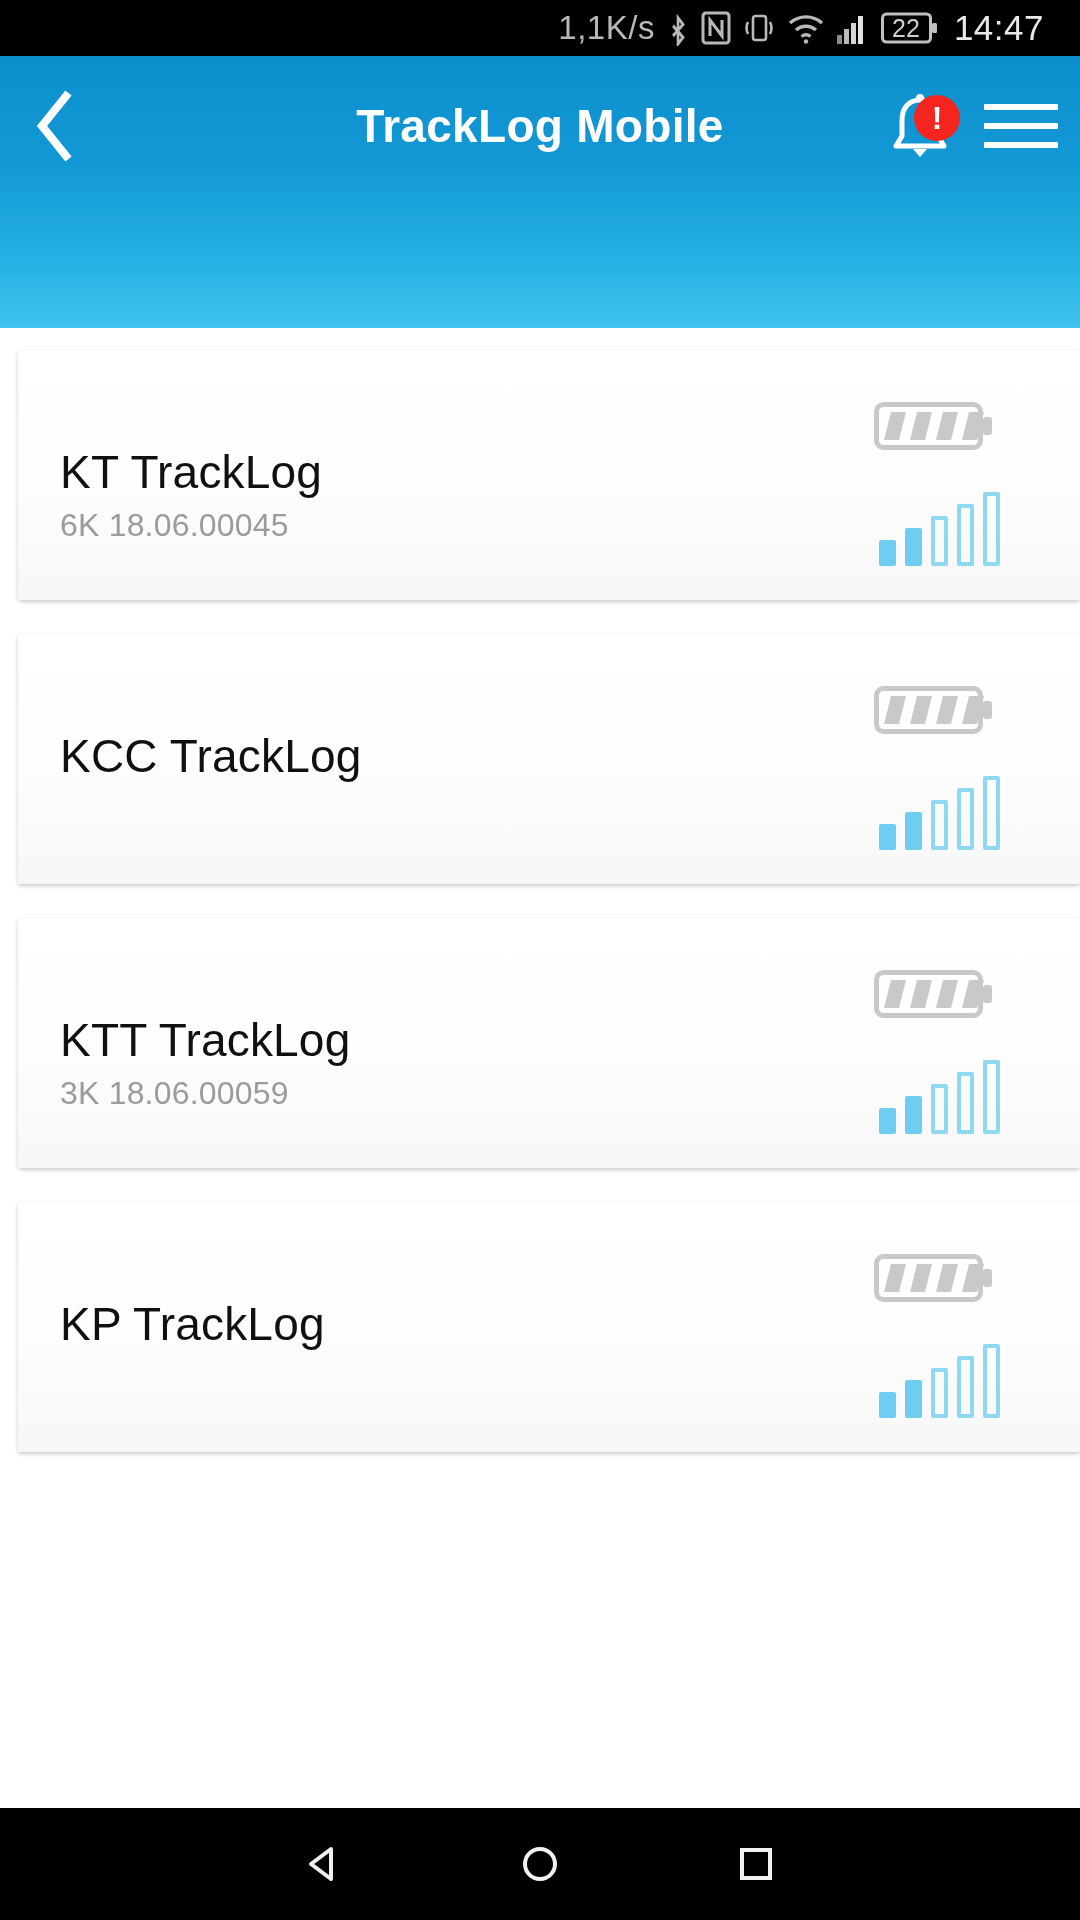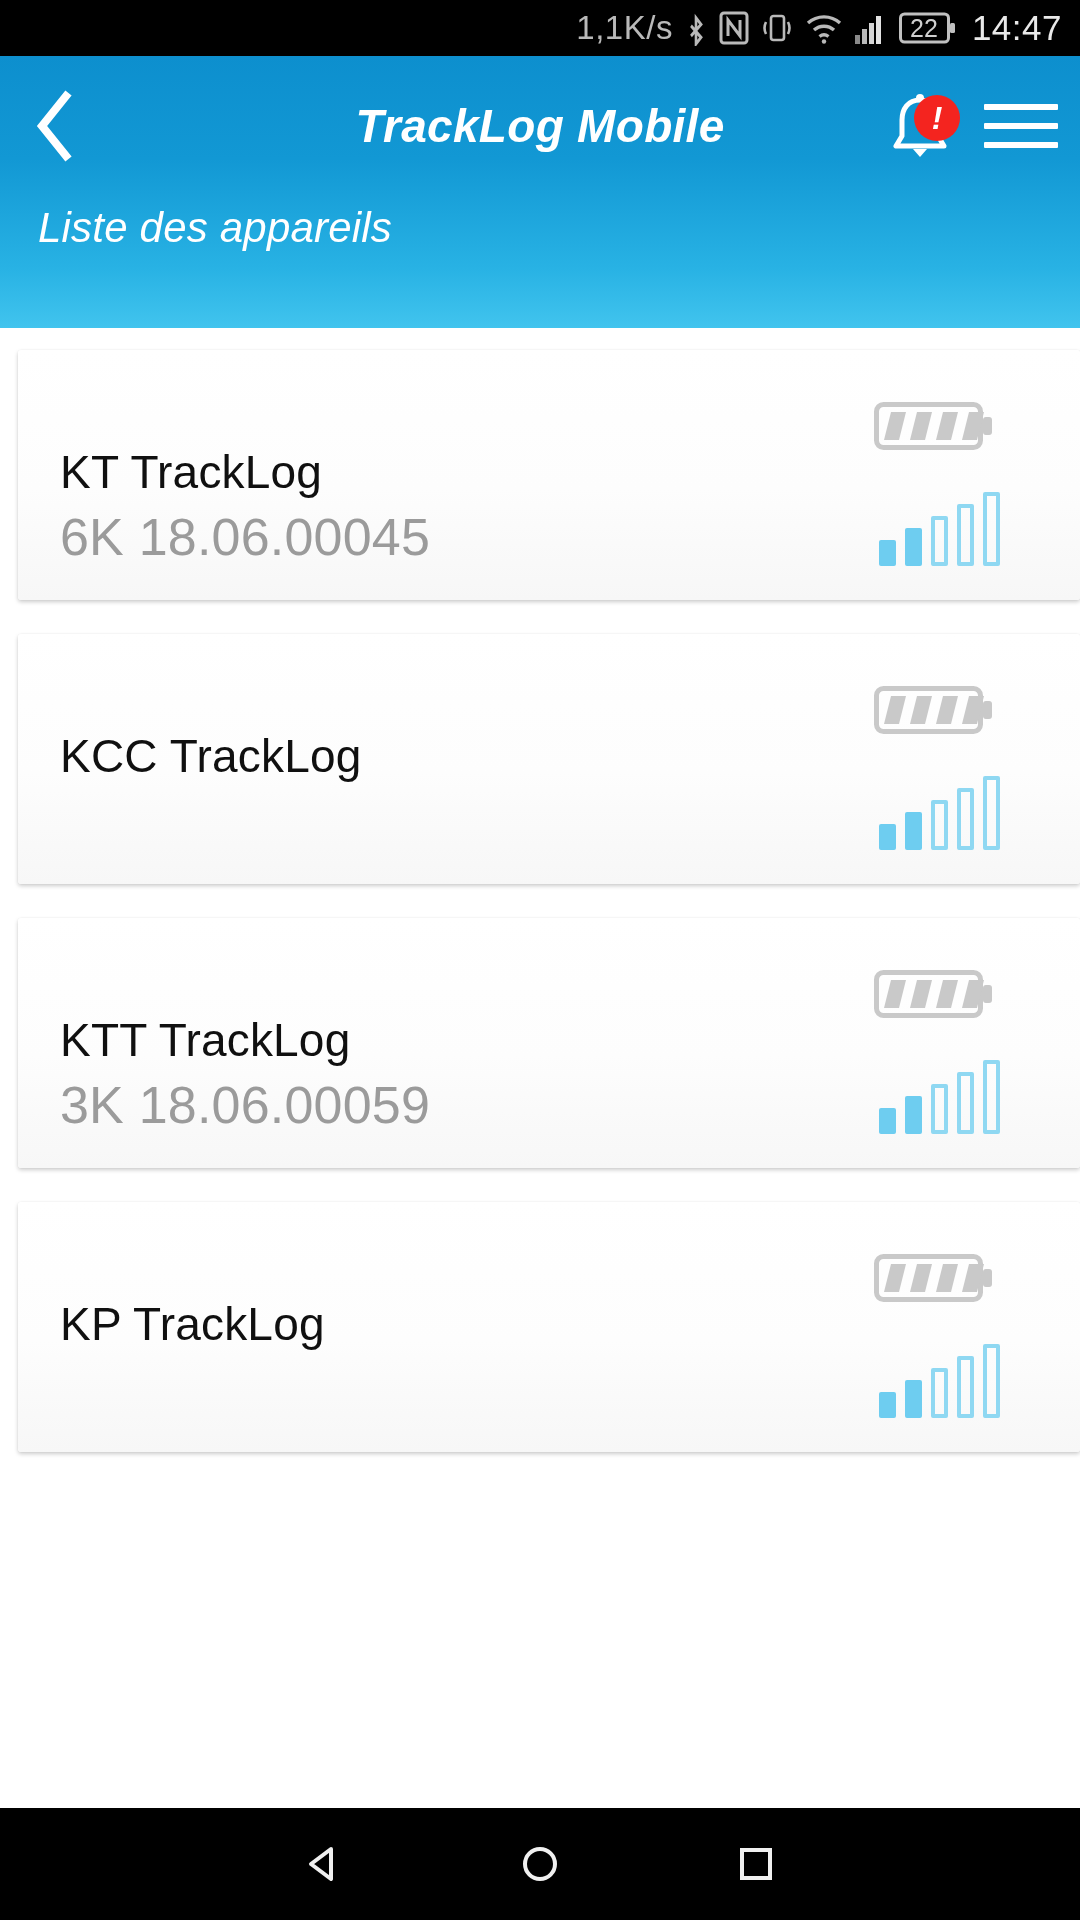--- a/index.html
+++ b/index.html
@@ -5,33 +5,32 @@
   * { margin:0; padding:0; box-sizing:border-box; }
   html,body { width:1080px; height:1920px; }
   body {
     font-family:"Liberation Sans", sans-serif;
     background:#ffffff;
     overflow:hidden;
   }
   
   .statusbar{
     height:56px; background:#000; display:flex; align-items:center;
-    justify-content:flex-end; padding-right:18px; gap:11px;
+    justify-content:flex-end; padding-right:36px; gap:11px;
   }
   .sb-text{ color:#b9b9b9; font-size:33px; letter-spacing:.5px; }
   .sb-time{ color:#e9e9e9; font-size:35px; letter-spacing:.5px; margin-left:4px;}
   .sb-ico{ display:flex; align-items:flex-end; justify-content:center; }
   .sb-ico svg{ display:block; }
   
   .header{
     position:relative;
     height:272px;
     background:linear-gradient(180deg,#0d8fce 0%,#1298d4 38%,#28b2e4 78%,#41c4ee 100%);
     overflow:hidden;
-    font-style:italic;
   }
   .appbar{ height:140px; display:flex; align-items:center; position:relative; }
   .back-btn{
     width:110px; height:140px; display:flex; align-items:center; justify-content:center;
   }
   .app-title{
     position:absolute; left:0; right:0; text-align:center;
     color:#fff; font-size:46px; font-weight:bold; letter-spacing:.3px;
     pointer-events:none;
   }
@@ -67,21 +66,21 @@
     border-radius:3px;
     box-shadow:0 2px 4px rgba(0,0,0,.20), 0 0 1px rgba(0,0,0,.12);
   }
   .card-texts{
     position:absolute; left:42px; top:96px;
   }
   .dev-name{
     font-size:46px; color:#101010; line-height:1.15; letter-spacing:.2px;
   }
   .dev-serial{
-    font-size:52px; color:#9b9b9b; margin-top:8px; letter-spacing:.2px;
+    font-size:32px; color:#9b9b9b; margin-top:8px; letter-spacing:.2px;
   }
   .battery{
     position:absolute; right:86px; top:50px;
   }
   .signal{
     position:absolute; right:80px; bottom:34px;
     display:flex; align-items:flex-end; gap:9px;
   }
   .bar{ width:17px; border-radius:2px; }
   .bar.filled{ background:#6ecdf0; }
@@ -165,21 +164,20 @@
         </svg>
         <span class="badge">!</span>
       </div>
       <div class="hamburger">
         <span></span>
         <span></span>
         <span></span>
       </div>
     </div>
   </div>
-  <div class="page-sub">Liste des appareils</div>
 </div>
 
 <div class="list" id="device-list">
     <div class="card">
       <div class="battery"><svg width="120" height="52" viewBox="0 0 120 52">
           <rect x="2.5" y="4.5" width="104" height="43" rx="7" fill="none" stroke="#c9c9c9" stroke-width="5"></rect>
           <path d="M17 12 L32 12 L25 40 L10 40 Z" fill="#c9c9c9"></path>
           <path d="M43 12 L58 12 L51 40 L36 40 Z" fill="#c9c9c9"></path>
           <path d="M69 12 L84 12 L77 40 L62 40 Z" fill="#c9c9c9"></path>
           <path d="M95 12 L110 12 L103 40 L88 40 Z" fill="#c9c9c9"></path>

